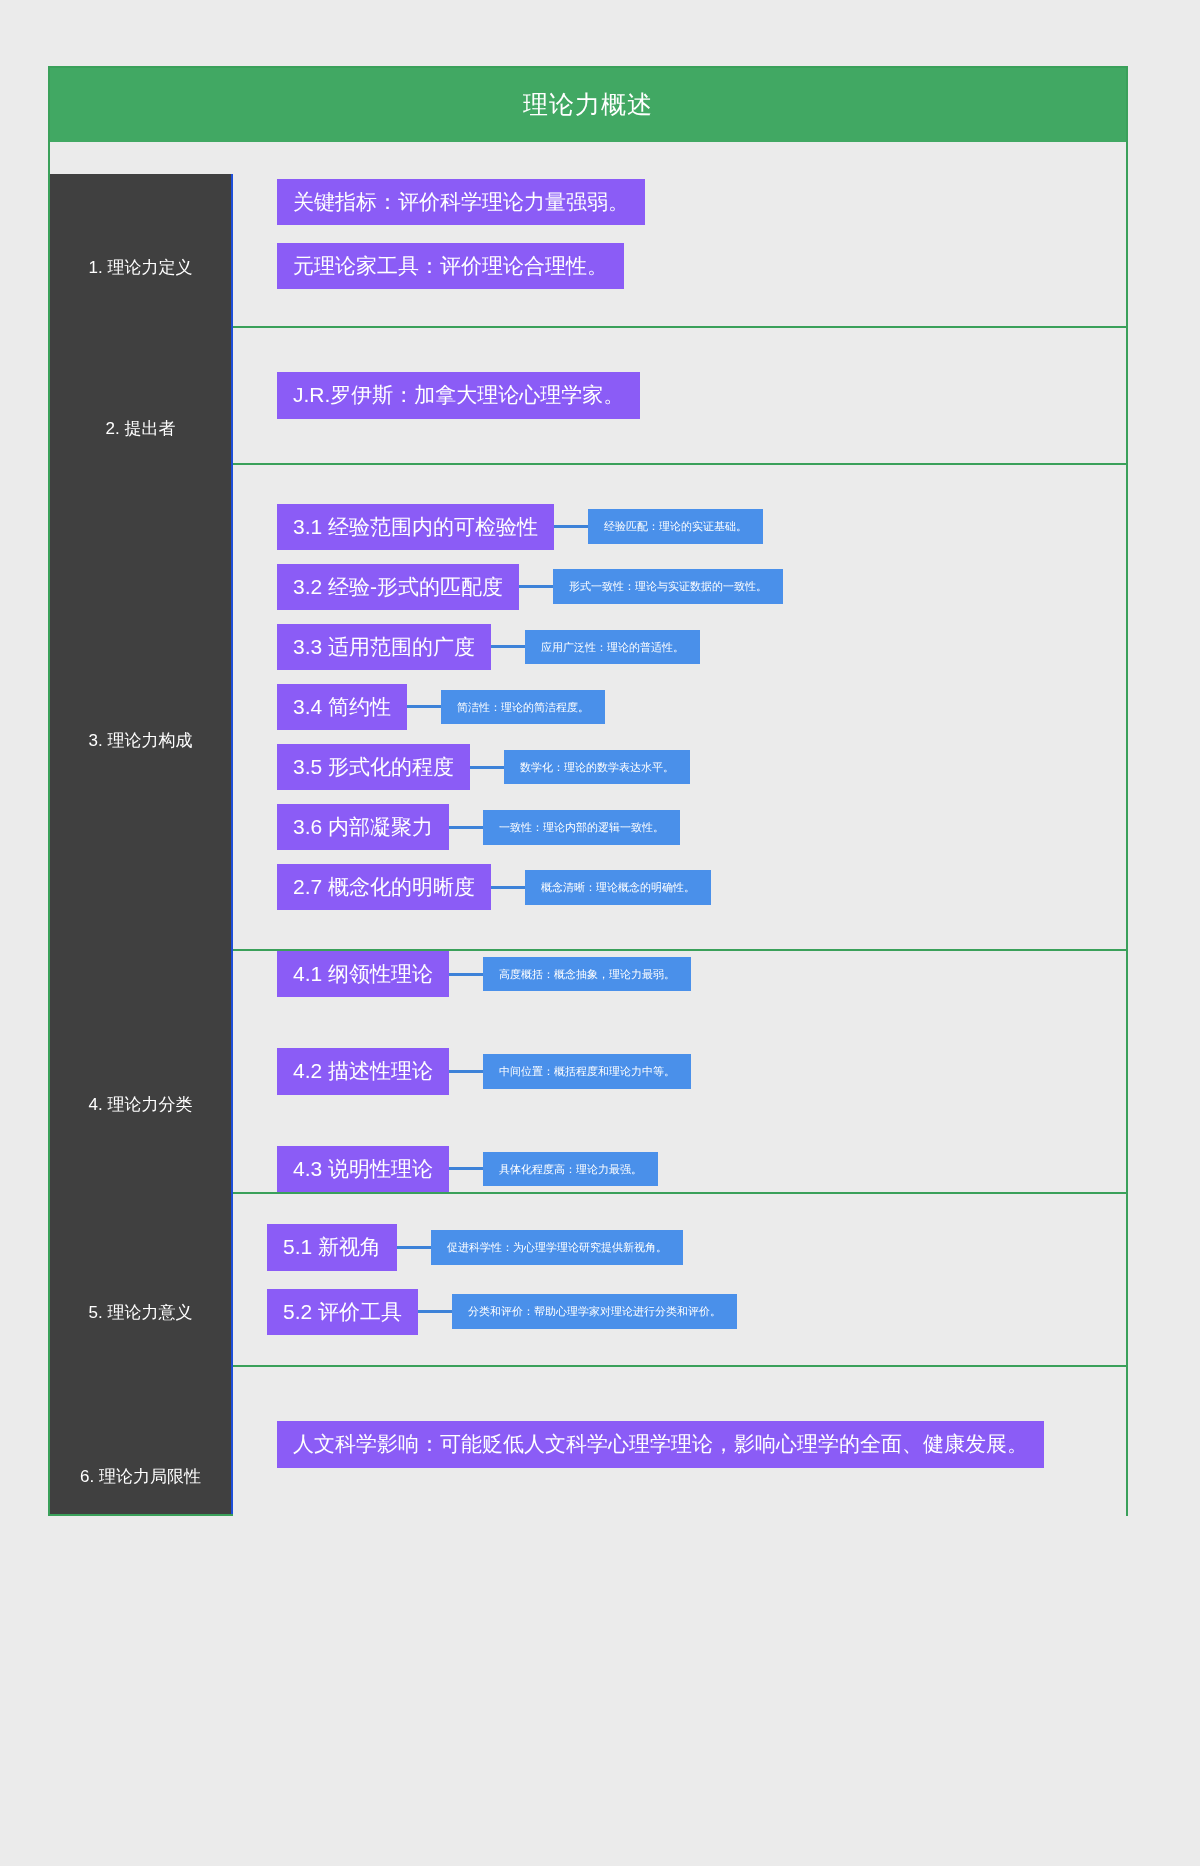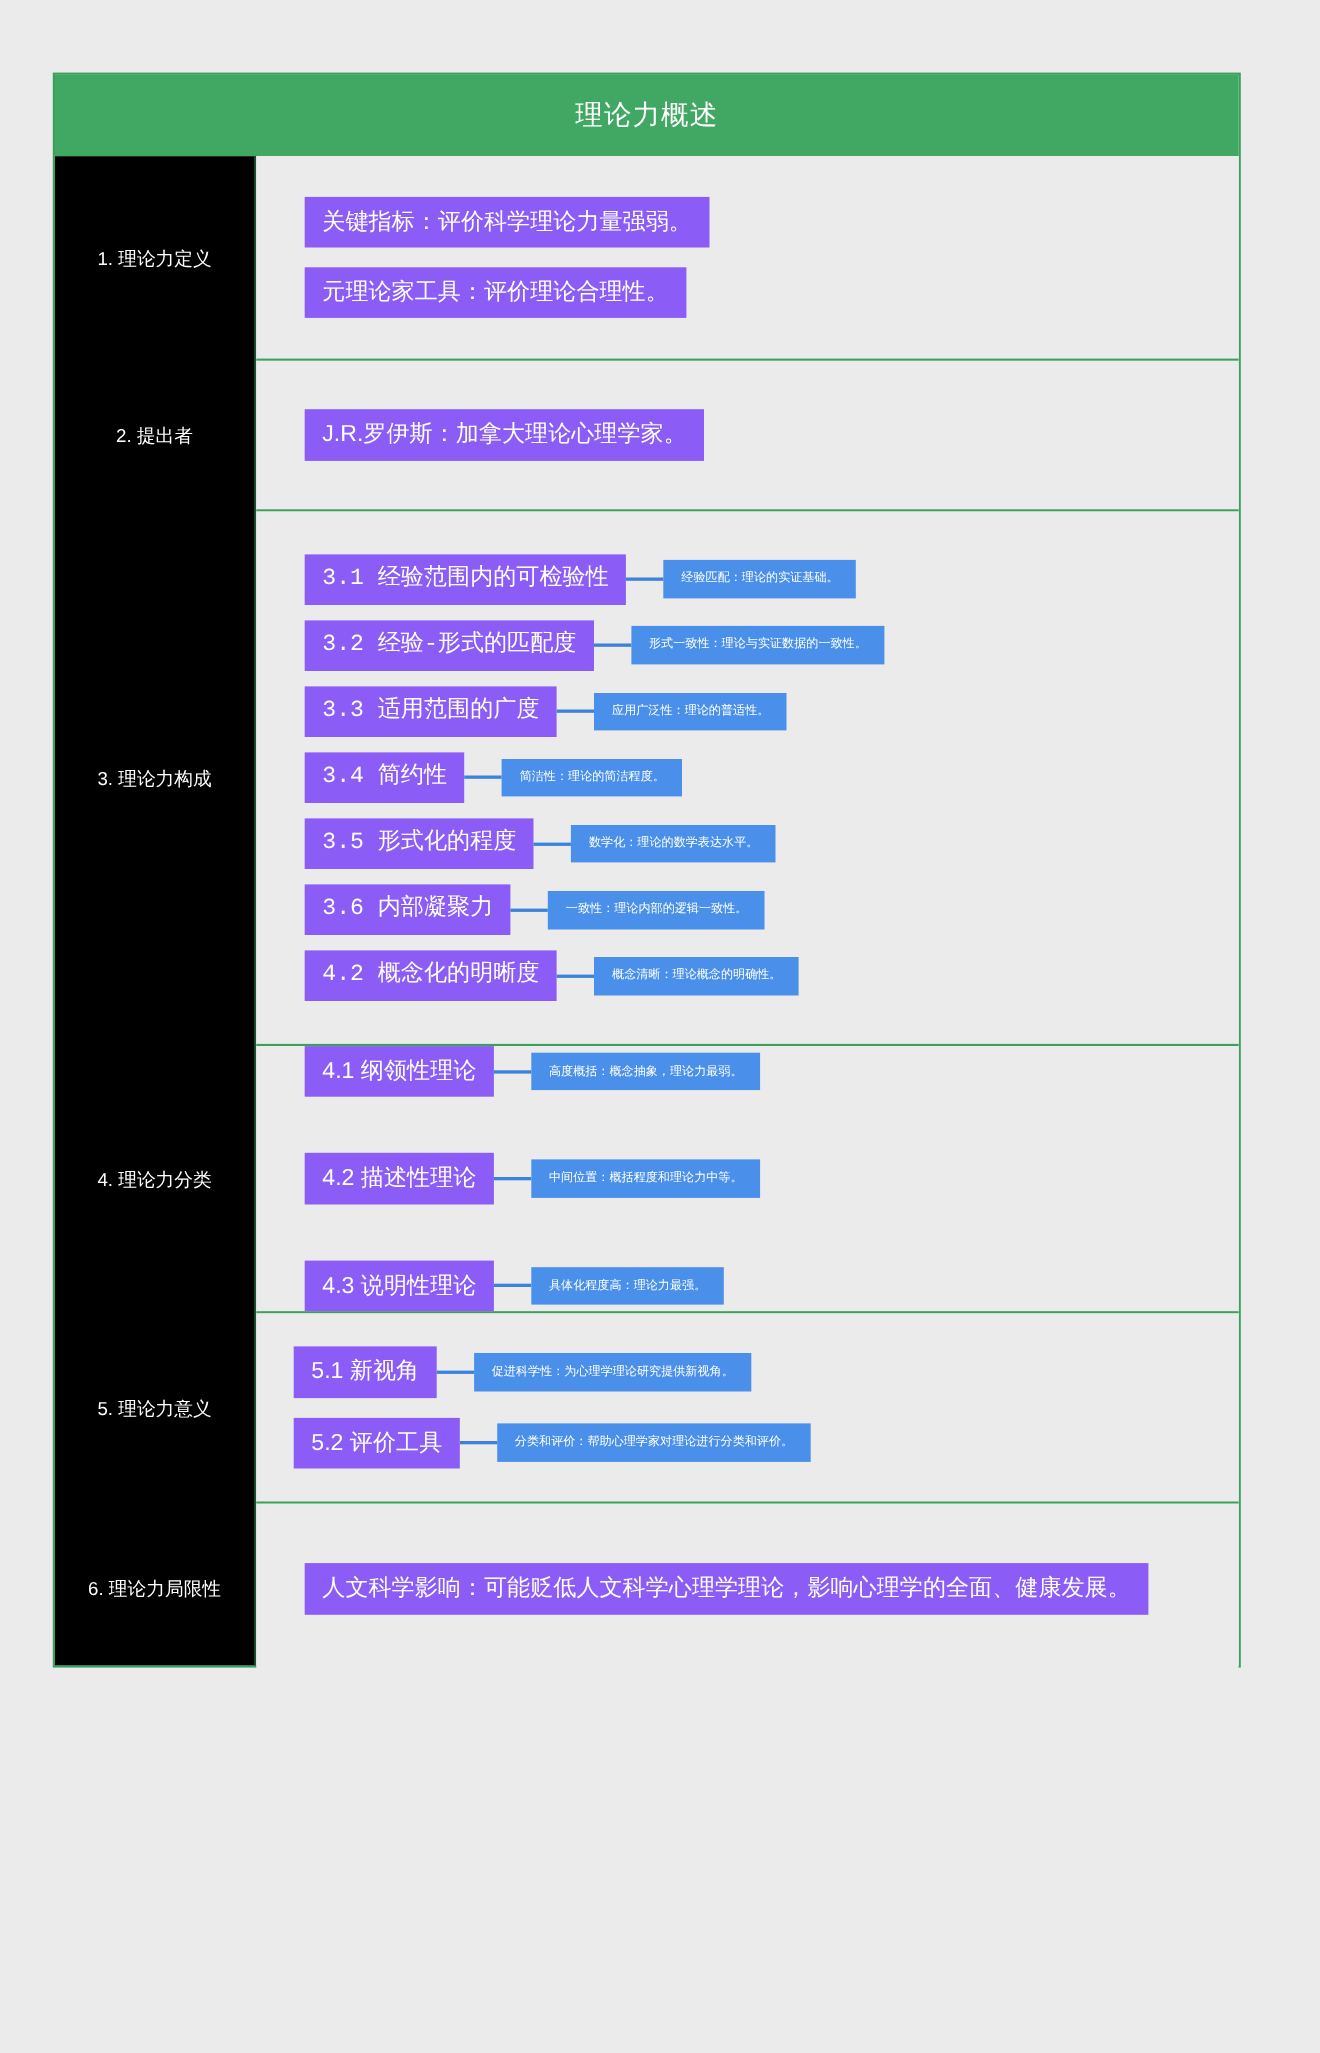--- a/index.html
+++ b/index.html
@@ -29,24 +29,25 @@
     letter-spacing: 1px;
     flex: 0 0 auto;
   }
   .body {
     display: flex;
     flex: 1 1 auto;
     min-height: 0;
   }
   .rail {
     flex: 0 0 183px;
-    background: #000000;
-    border-right: 2px solid #14532d;
-    display: flex;
-    flex-direction: column;
+    background: #404040;
+    border-right: 2px solid #1d4ed8;
+    display: flex;
+    flex-direction: column;
+    margin-top: 32px;
   }
   .rail-cell {
     color: #ffffff;
     font-size: 17px;
     display: flex;
     align-items: center;
     justify-content: center;
     text-align: center;
     padding: 0 6px;
   }
@@ -99,21 +100,21 @@
   #sec5 { flex: 0 0 173px; padding-left: 34px; }
   #sec6 { flex: 0 0 155px; }
 
   #rail1 { flex: 0 0 186px; }
   #rail2 { flex: 0 0 137px; }
   #rail3 { flex: 0 0 486px; }
   #rail4 { flex: 0 0 243px; }
   #rail5 { flex: 0 0 173px; }
   #rail6 { flex: 0 0 155px; }
 
-  #sec3 { gap: 14px; font-family: Liberation Mono, monospace; }
+  #sec3 { gap: 14px; }
   #sec4 { gap: 18px; justify-content: space-between; }
 </style>
 </head>
 <body>
 
 <div id="chart">
 
   <div class="title-bar">理论力概述</div>
 
   <div class="body">
@@ -169,21 +170,21 @@
           <div class="node-purple">3.5 形式化的程度</div>
           <div class="connector"></div>
           <div class="node-blue">数学化：理论的数学表达水平。</div>
         </div>
         <div class="pair">
           <div class="node-purple">3.6 内部凝聚力</div>
           <div class="connector"></div>
           <div class="node-blue">一致性：理论内部的逻辑一致性。</div>
         </div>
         <div class="pair">
-          <div class="node-purple">4.2 概念化的明晰度</div>
+          <div class="node-purple">2.7 概念化的明晰度</div>
           <div class="connector"></div>
           <div class="node-blue">概念清晰：理论概念的明确性。</div>
         </div>
       </div>
 
       <div class="row-sec" id="sec4">
         <div class="pair">
           <div class="node-purple">4.1 纲领性理论</div>
           <div class="connector"></div>
           <div class="node-blue">高度概括：概念抽象，理论力最弱。</div>

